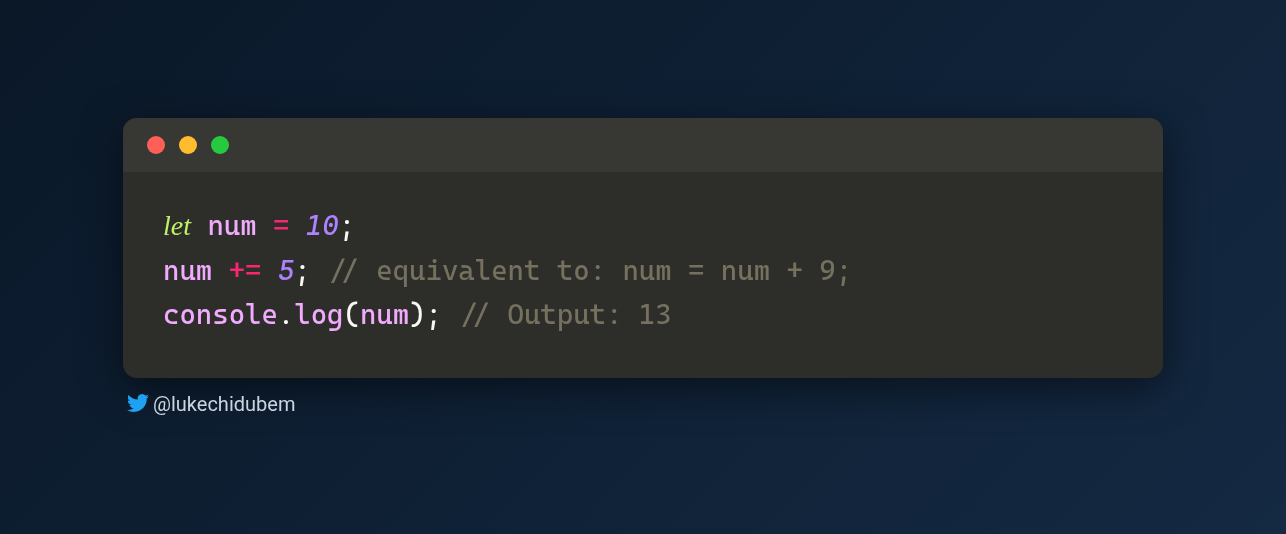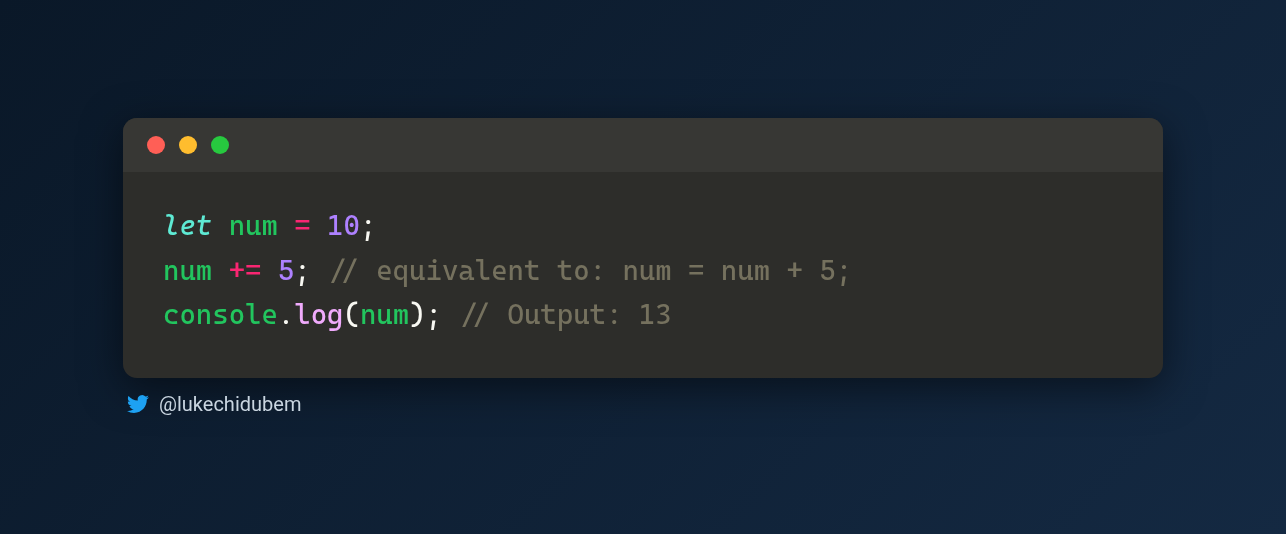--- a/index.html
+++ b/index.html
@@ -50,54 +50,56 @@
       font-size: 28px;
       line-height: 1.6;
       color: #d4d4c8;
     }
 
     .code-line {
       white-space: pre;
     }
 
     .keyword {
-      color: #5eead4;
+      color: #bef264;
       font-style: italic;
+      font-family: Liberation Serif, serif;
     }
 
     .identifier {
-      color: #22c55e;
+      color: #f0abfc;
     }
 
     .operator {
       color: #f92672;
     }
 
     .number {
       color: #ae81ff;
+      font-style: italic;
     }
 
     .punct {
       color: #f8f8f2;
     }
 
     .comment {
       color: #75715e;
     }
 
     .method {
       color: #f0abfc;
     }
 
     .attribution {
       width: 1040px;
       margin-top: 14px;
       display: flex;
-      align-items: center;
-      gap: 10px;
+      align-items: flex-start;
+      gap: 4px;
       padding-left: 4px;
     }
 
     .twitter-icon {
       width: 22px;
       height: 22px;
       fill: #1da1f2;
     }
 
     .handle {
@@ -110,21 +112,21 @@
 <body>
 
 <div class="code-window">
   <div class="title-bar">
     <div class="traffic-light red"></div>
     <div class="traffic-light yellow"></div>
     <div class="traffic-light green"></div>
   </div>
   <div class="code-body">
     <div class="code-line"><span class="keyword">let</span><span class="identifier"> num </span><span class="operator">=</span><span class="number"> 10</span><span class="punct">;</span></div>
-    <div class="code-line"><span class="identifier">num </span><span class="operator">+=</span><span class="number"> 5</span><span class="punct">; </span><span class="comment">// equivalent to: num = num + 5;</span></div>
+    <div class="code-line"><span class="identifier">num </span><span class="operator">+=</span><span class="number"> 5</span><span class="punct">; </span><span class="comment">// equivalent to: num = num + 9;</span></div>
     <div class="code-line"><span class="identifier">console</span><span class="punct">.</span><span class="method">log</span><span class="punct">(</span><span class="identifier">num</span><span class="punct">); </span><span class="comment">// Output: 13</span></div>
   </div>
 </div>
 
 <div class="attribution">
   <svg class="twitter-icon" viewBox="0 0 24 24">
     <path d="M23.953 4.57a10 10 0 01-2.825.775 4.958 4.958 0 002.163-2.723c-.951.555-2.005.959-3.127 1.184a4.92 4.92 0 00-8.384 4.482C7.69 8.095 4.067 6.13 1.64 3.162a4.822 4.822 0 00-.666 2.475c0 1.71.87 3.213 2.188 4.096a4.904 4.904 0 01-2.228-.616v.06a4.923 4.923 0 003.946 4.827 4.996 4.996 0 01-2.212.085 4.936 4.936 0 004.604 3.417 9.867 9.867 0 01-6.102 2.105c-.39 0-.779-.023-1.17-.067a13.995 13.995 0 007.557 2.209c9.053 0 13.998-7.496 13.998-13.985 0-.21 0-.42-.015-.63A9.935 9.935 0 0024 4.59z"></path>
   </svg>
   <span class="handle">@lukechidubem</span>
 </div>

